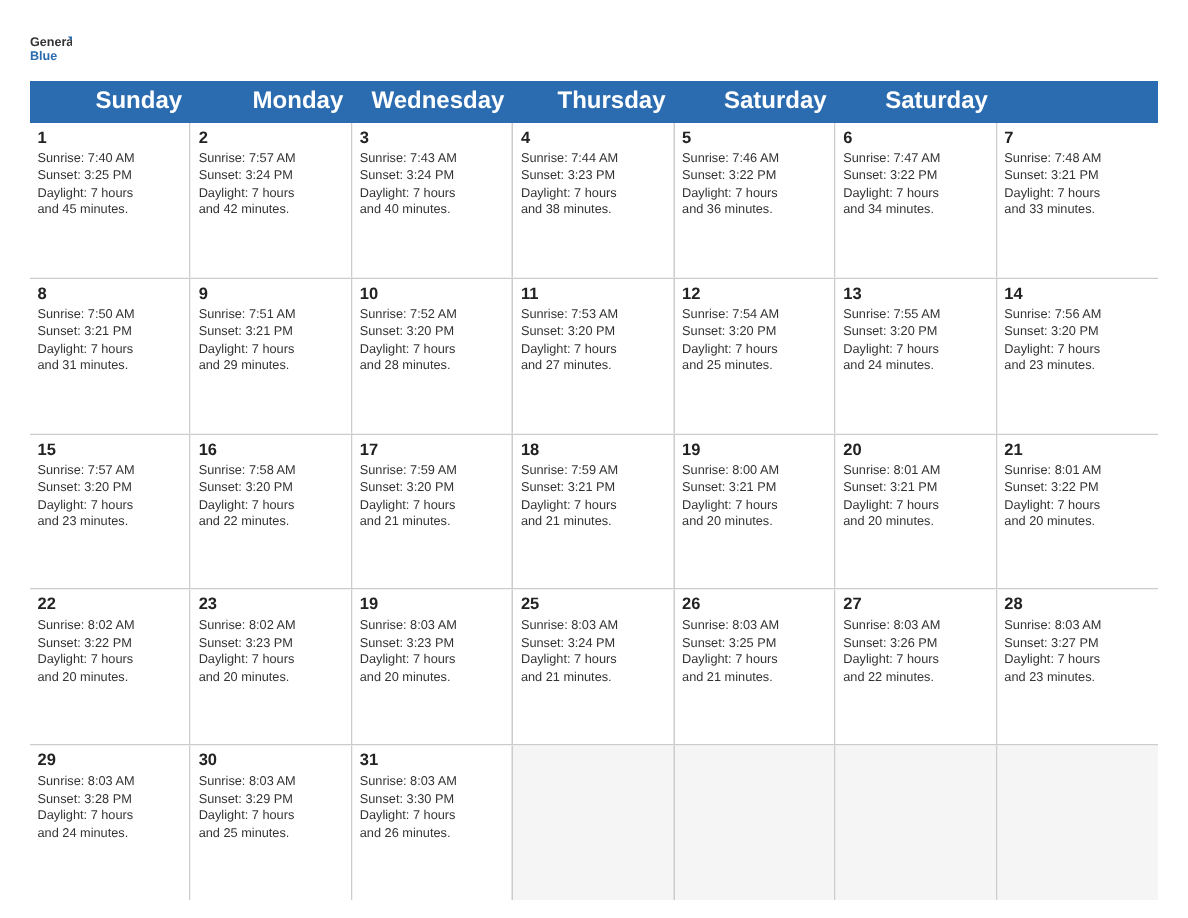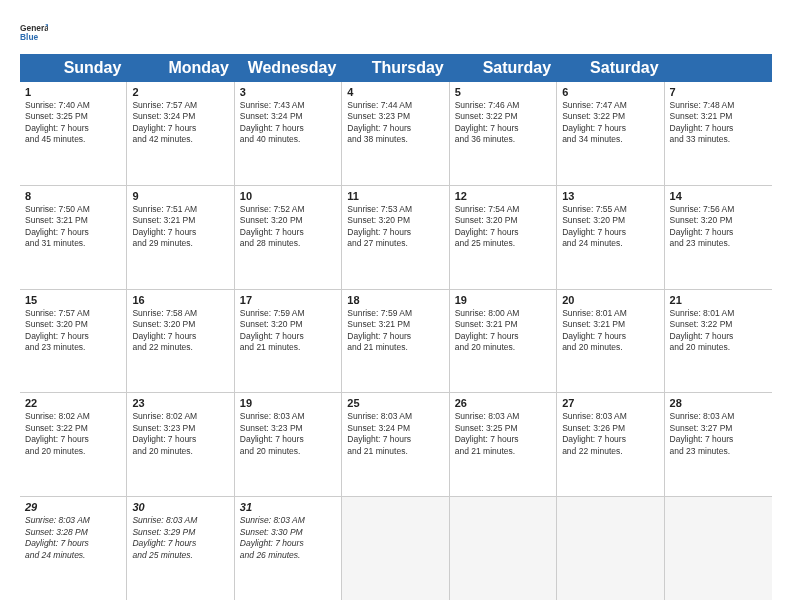--- a/index.html
+++ b/index.html
@@ -64,21 +64,20 @@
       flex-direction: column;
     }
     .cal-row {
       display: grid;
       grid-template-columns: repeat(7, 1fr);
       flex: 1;
       border-bottom: 1px solid #ccc;
     }
     .cal-row:last-child {
       border-bottom: none;
-      font-style: italic;
     }
     .cal-cell {
       border-right: 1px solid #ccc;
       padding: 4px 5px;
       font-size: 9px;
       color: #333;
       background: #fff;
       min-height: 0;
     }
     .cal-cell:last-child {

